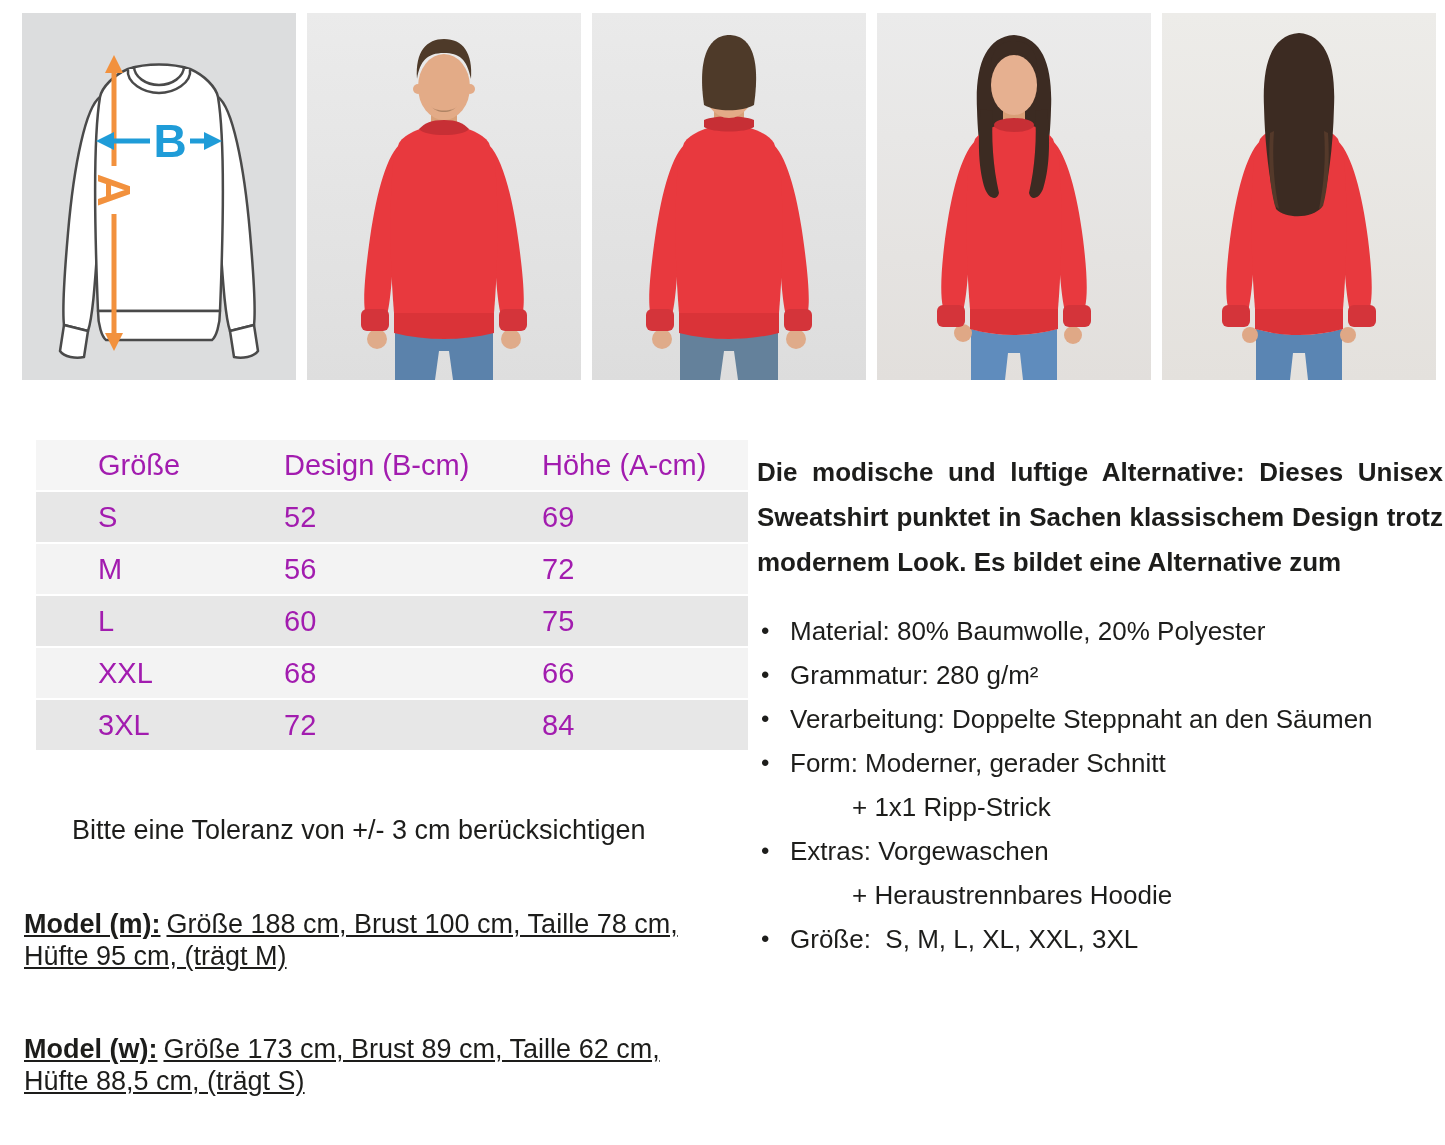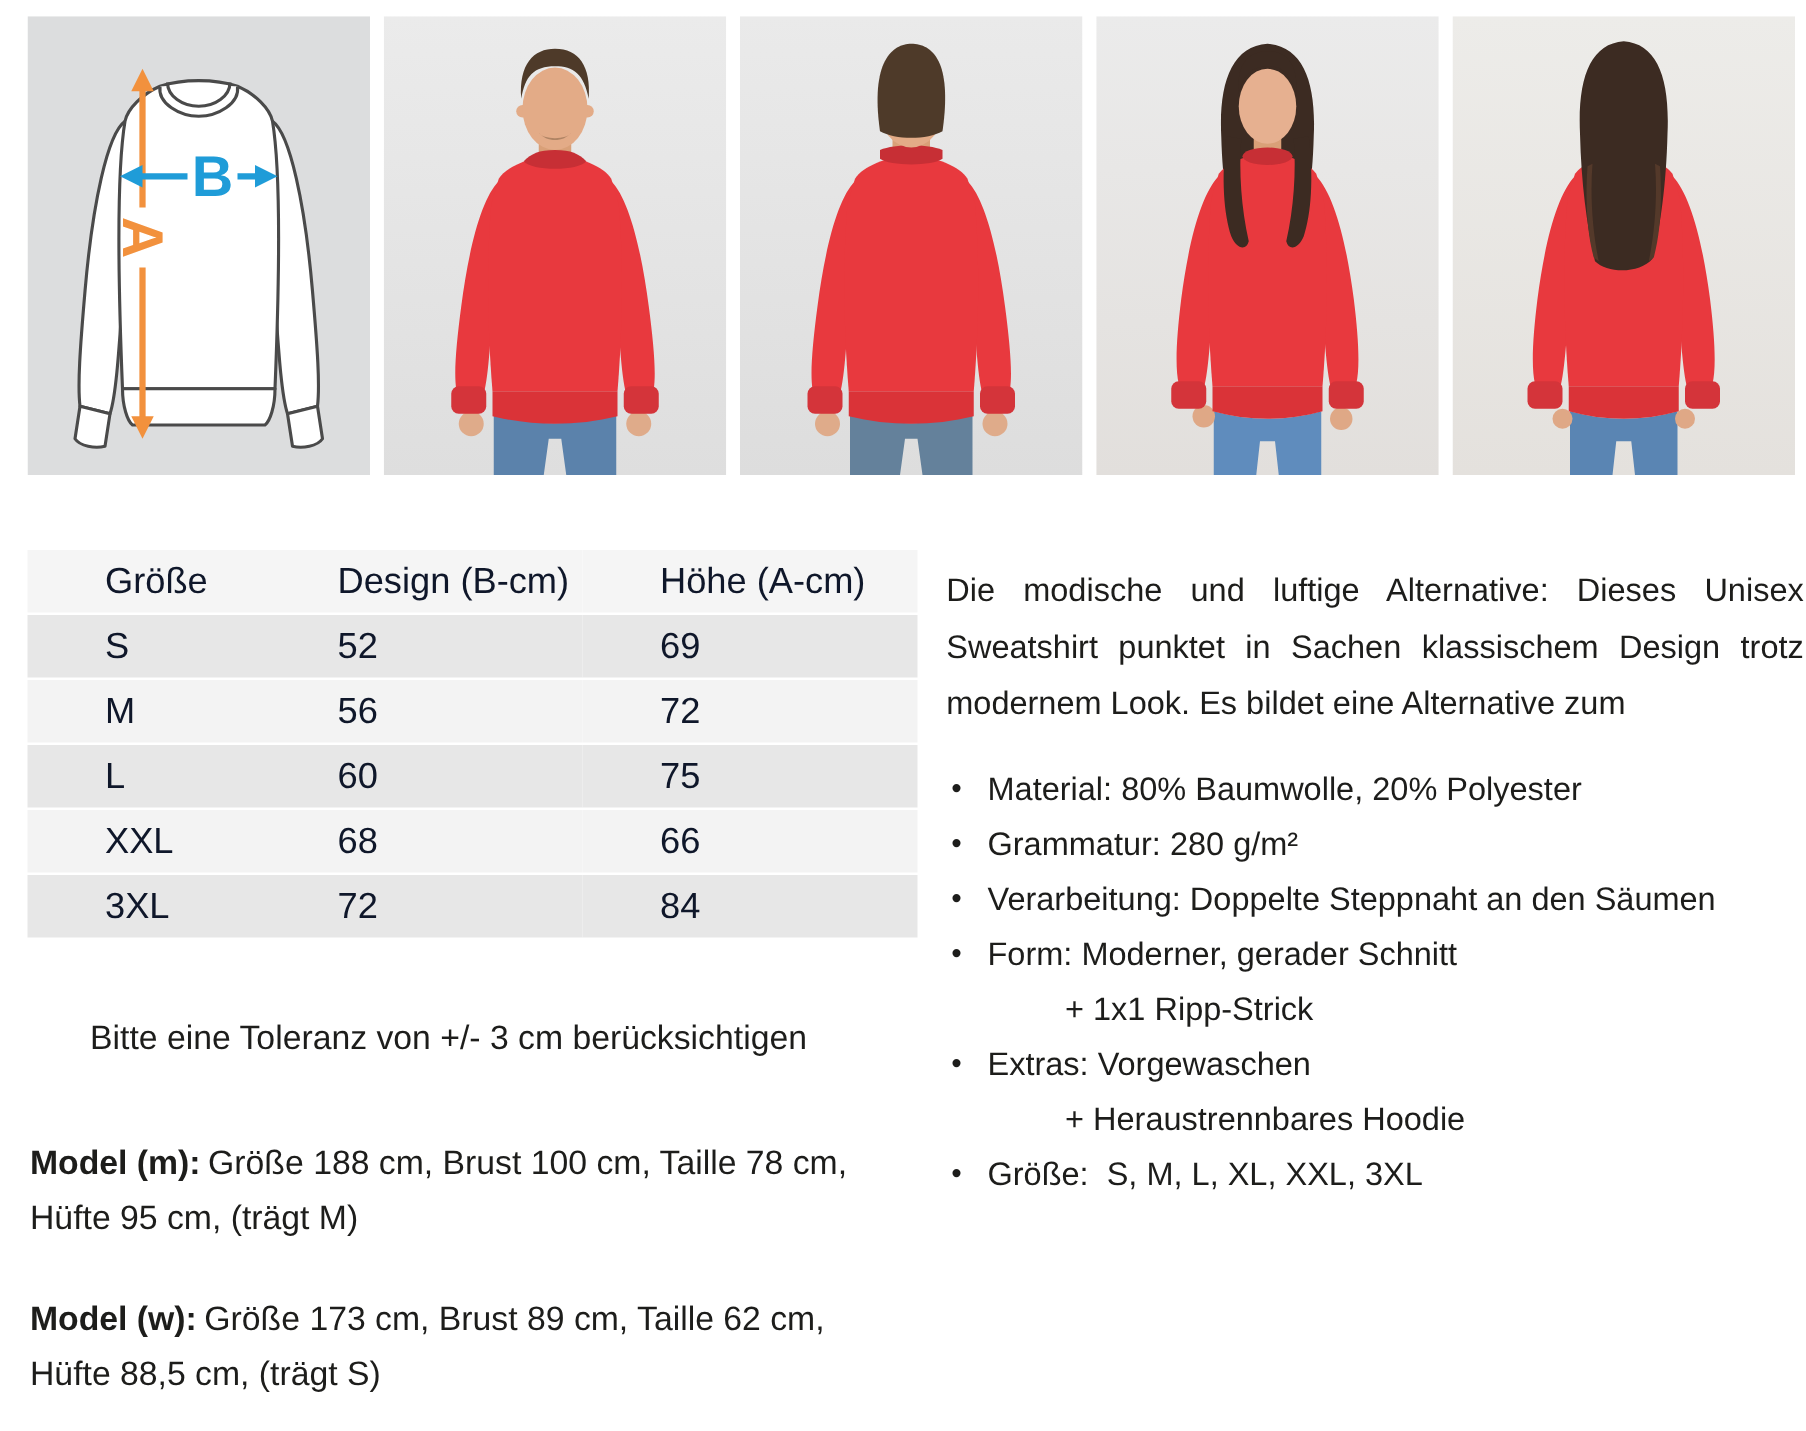--- a/index.html
+++ b/index.html
@@ -6,44 +6,44 @@
   body {
     position:relative; width:1445px; height:1145px; background:#ffffff;
     font-family:"Liberation Sans", sans-serif; color:#1d1d1b;
     overflow:hidden;
   }
   .gallery { position:absolute; left:22px; top:13px; display:flex; gap:11px; }
   .cell { width:274px; height:367px; flex:0 0 auto; }
   .cell svg { display:block; width:274px; height:367px; }
 
   table.size-table {
-    position:absolute; left:22px; top:438px; width:712px;
+    position:absolute; left:36px; top:438px; width:712px;
     border-collapse:separate; border-spacing:0 2px; table-layout:fixed;
-    font-size:29px; color:#0f172a;
+    font-size:29px; color:#a21caf;
   }
   table.size-table col.c1 { width:186px; }
   table.size-table col.c2 { width:258px; }
   table.size-table col.c3 { width:268px; }
   table.size-table th, table.size-table td {
     font-weight:normal; text-align:left; padding:0 0 0 62px; height:50px;
     vertical-align:middle; white-space:nowrap; overflow:hidden;
   }
   table.size-table thead tr { background:#f5f5f5; }
   table.size-table tbody tr:nth-child(odd)  { background:#e7e7e7; }
   table.size-table tbody tr:nth-child(even) { background:#f3f3f3; }
 
   .tolerance { position:absolute; left:24px; top:815px; font-size:27px;margin-left:48px; }
 
-  .model-block { position:absolute; left:24px; width:700px; font-size:27px; line-height:44px; }
+  .model-block { position:absolute; left:24px; width:700px; font-size:27px; line-height:32px;text-decoration:underline; }
   .model-block.m1 { top:908px; }
   .model-block.m2 { top:1033px; }
   .model-label { font-weight:bold; margin-right:6px; }
 
   .right-col { position:absolute; left:757px; top:450px; width:686px; }
-  .desc p { margin:0; text-align:justify; font-size:26px; line-height:45px; }
+  .desc p { margin:0; text-align:justify; font-size:26px; line-height:45px;font-weight:bold; }
   ul.features { margin:24px 0 0 0; padding:0; list-style:none; font-size:26px; }
   ul.features li { position:relative; padding-left:33px; line-height:44px; }
   .bullet { position:absolute; left:4px; top:0; font-size:24px; }
   .f-main  { white-space:pre-wrap; }
   .f-extra { padding-left:62px; white-space:pre-wrap; }
 </style>
 </head>
 <body>
 
 <div class="gallery">

